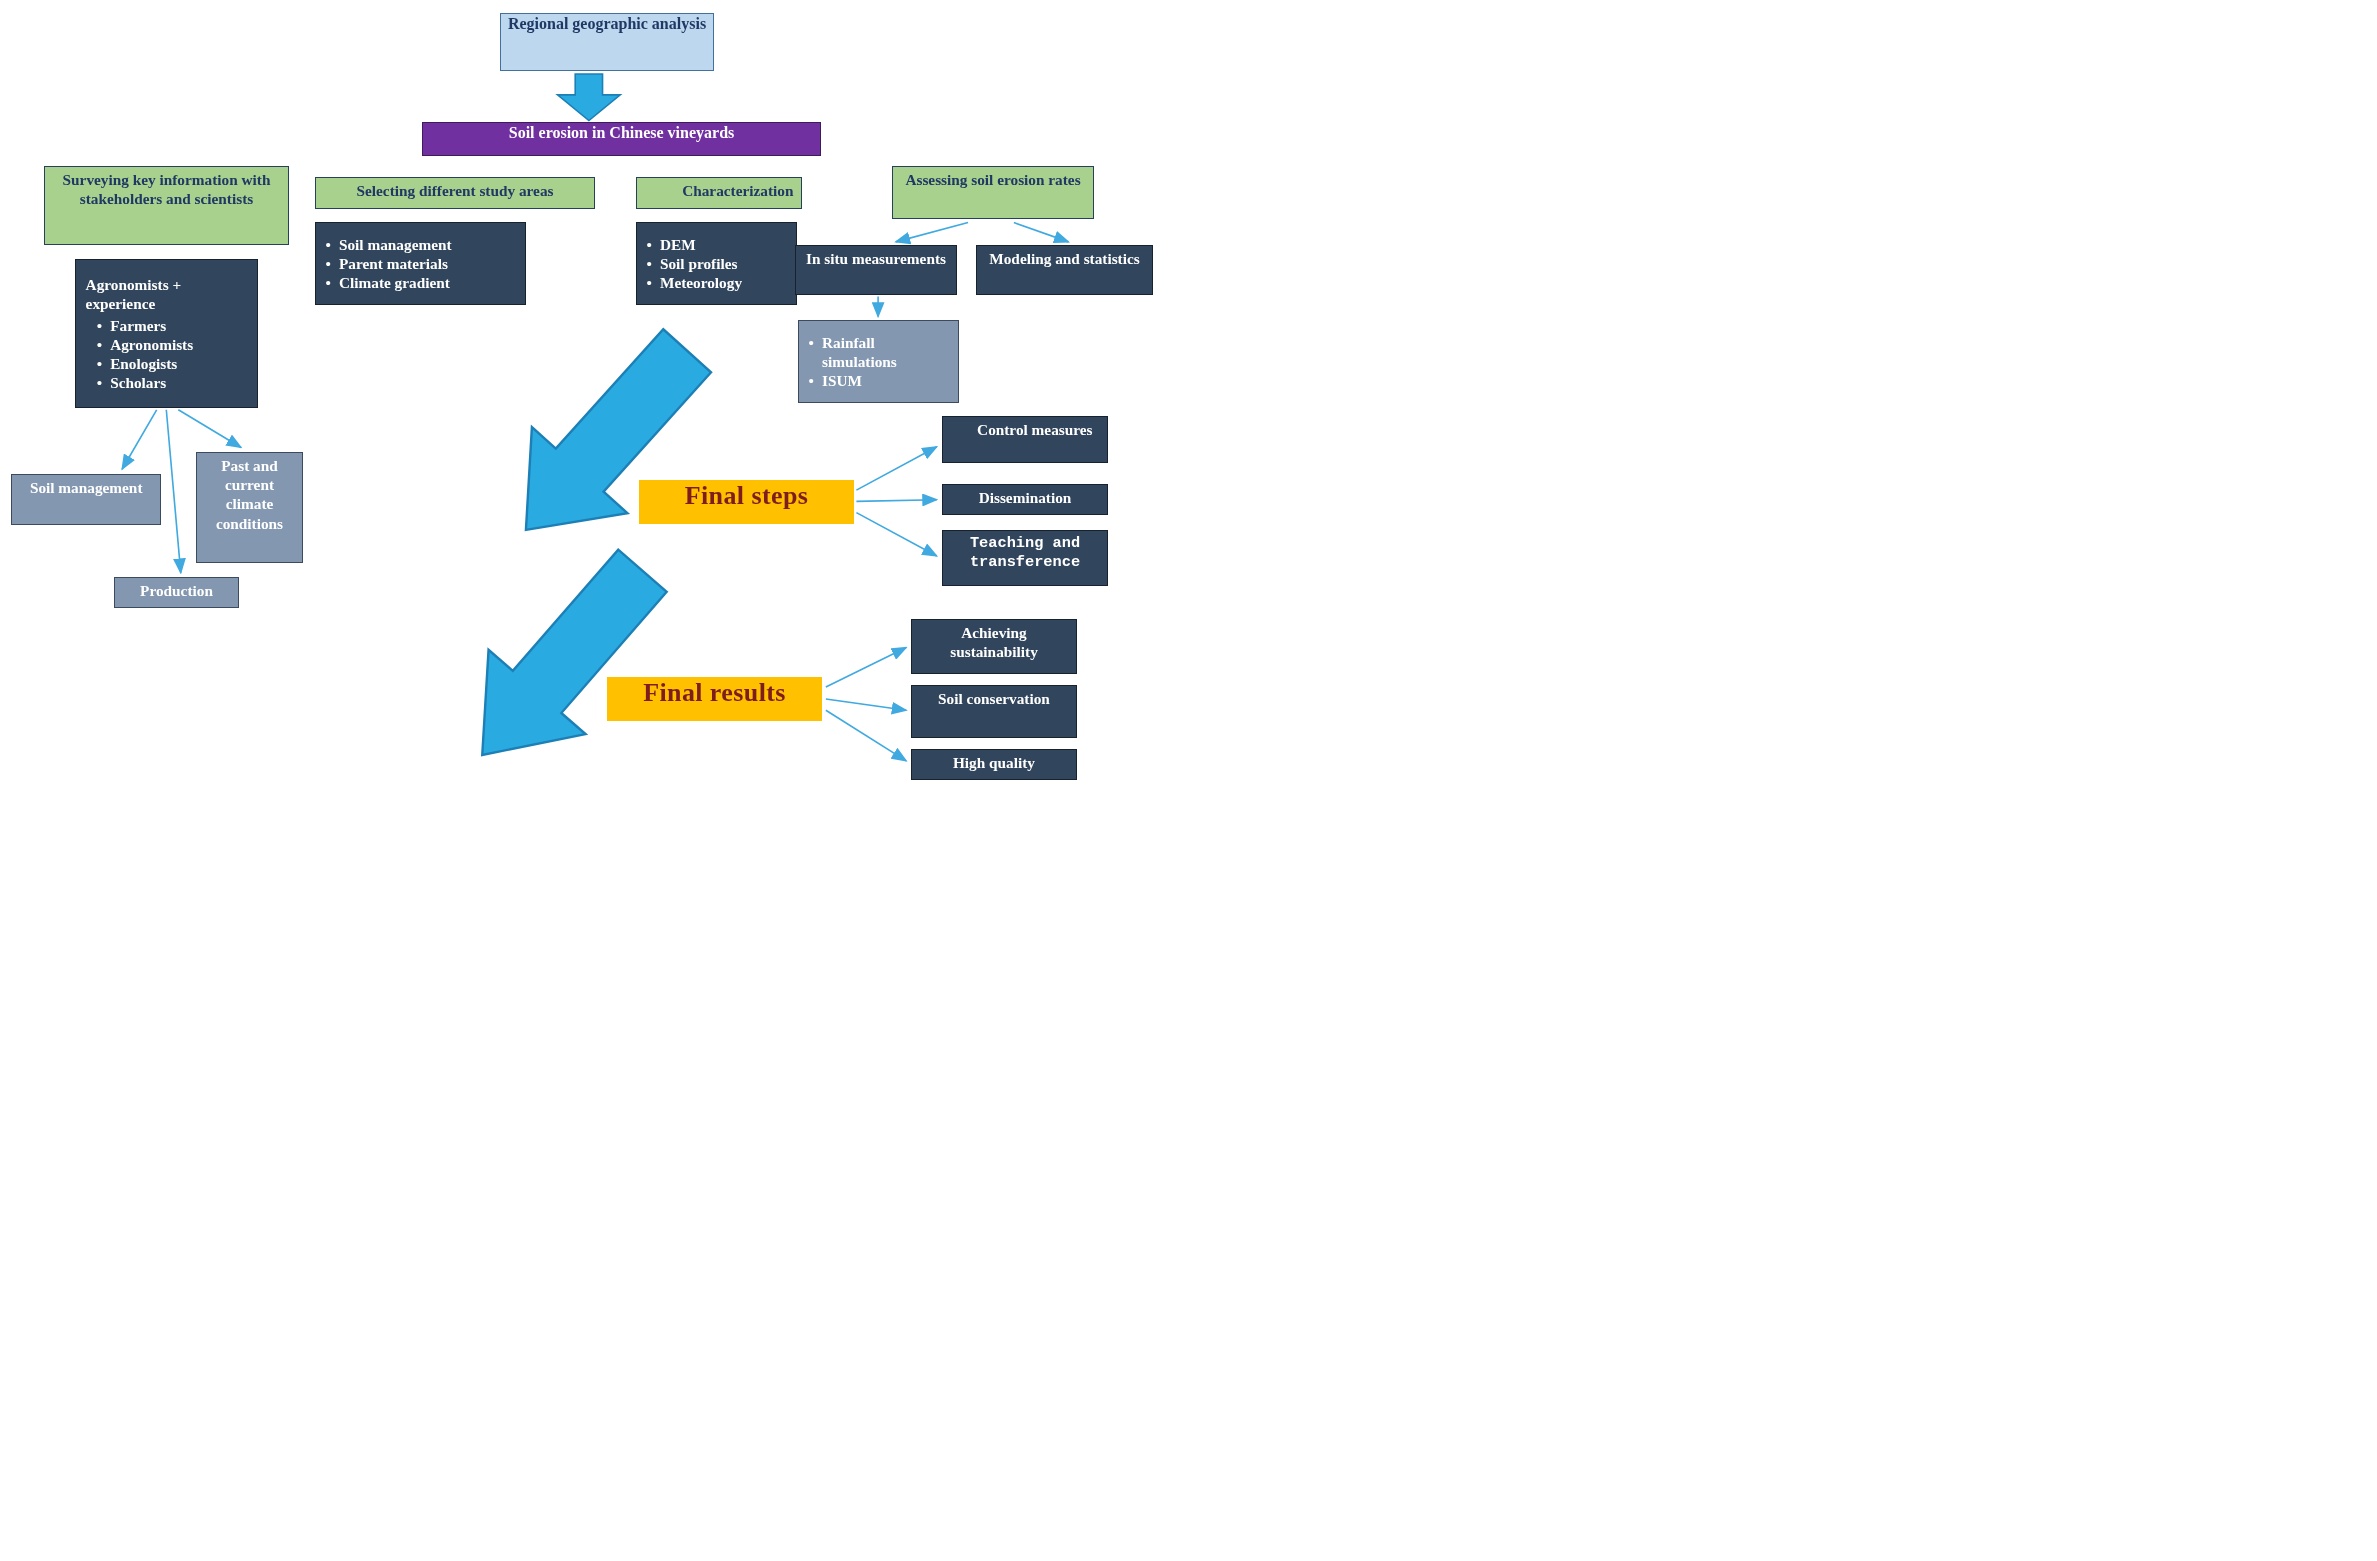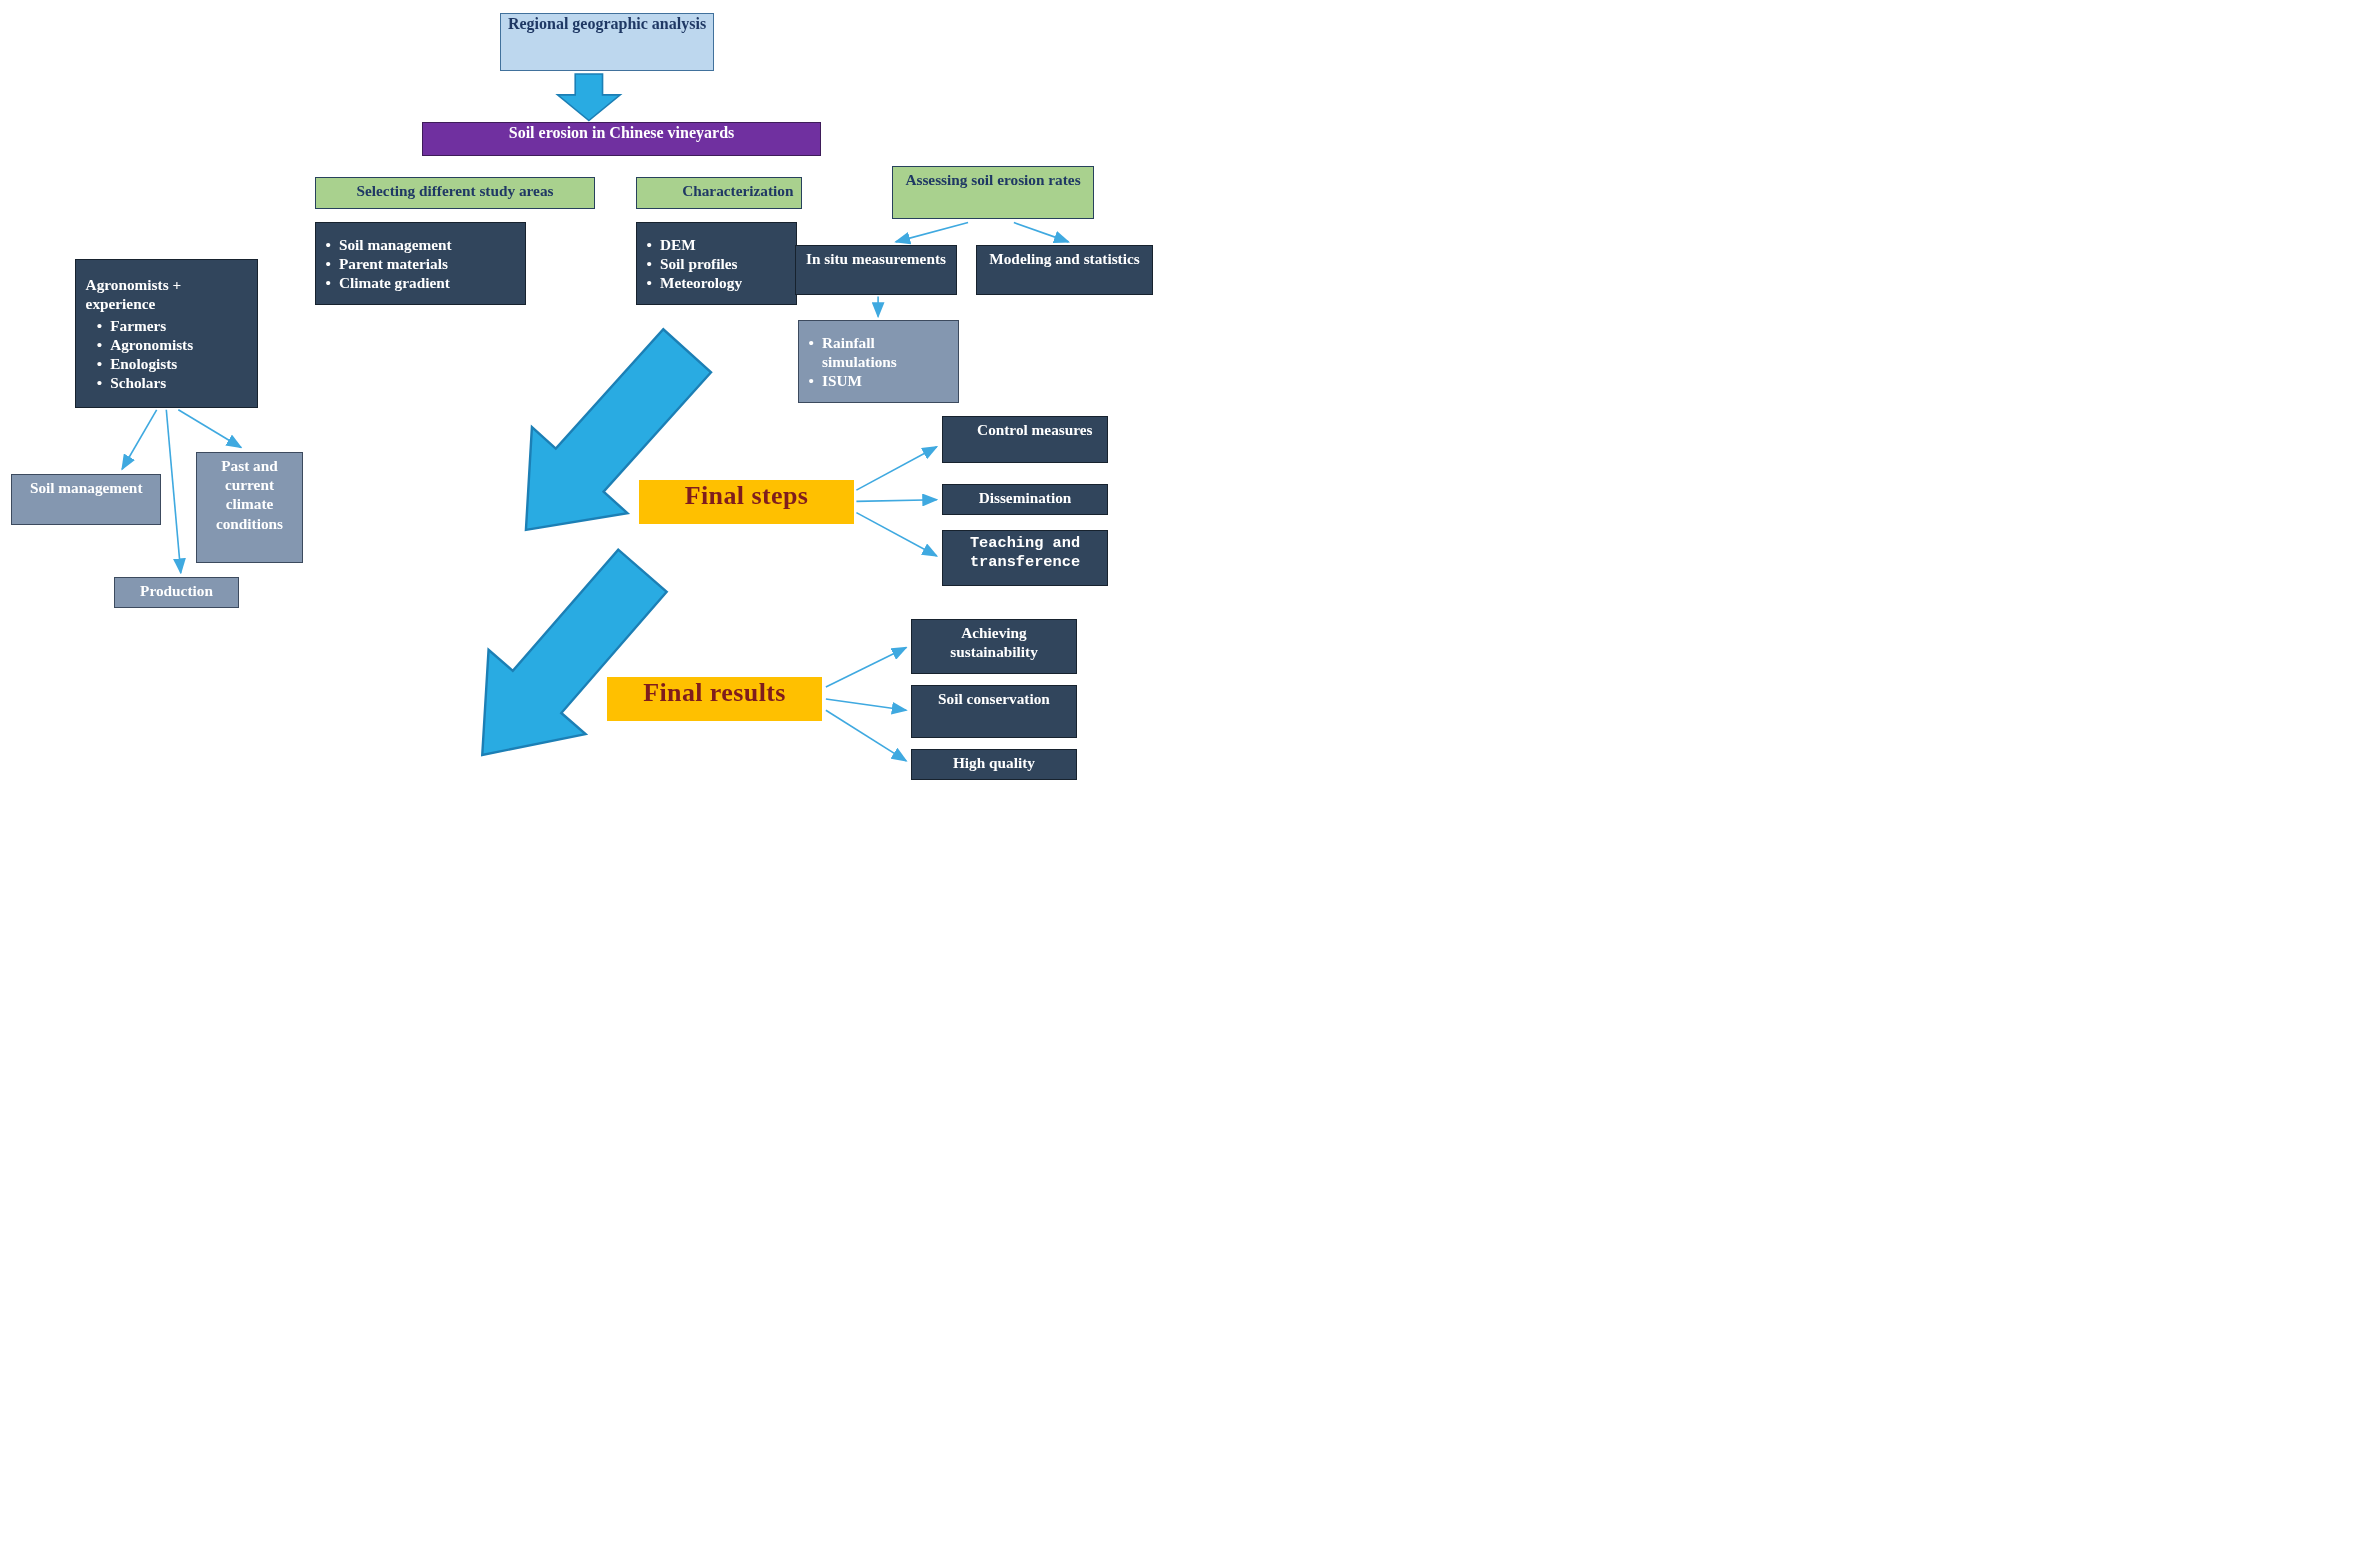--- a/index.html
+++ b/index.html
@@ -91,20 +91,23 @@
 <div class="canvas">
 
   <div class="box light-blue" style="left:500px; top:13px; width:214px; height:58px;">
     <span>Regional geographic analysis</span>
   </div>
 
   <div class="box purple" style="left:422px; top:122px; width:399px; height:34px;">
     <span>Soil erosion in Chinese vineyards</span>
   </div>
 
+  <div class="box green" style="left:44px; top:166px; width:245px; height:79px;">
+    <span>Surveying key information with stakeholders and scientists</span>
+  </div>
 
   <div class="box green" style="left:315px; top:177px; width:280px; height:32px;">
     <span>Selecting different study areas</span>
   </div>
 
   <div class="box green" style="left:636px; top:177px; width:166px; height:32px;padding-left:44px;">
     <span>Characterization</span>
   </div>
 
   <div class="box green" style="left:892px; top:166px; width:202px; height:53px;">

